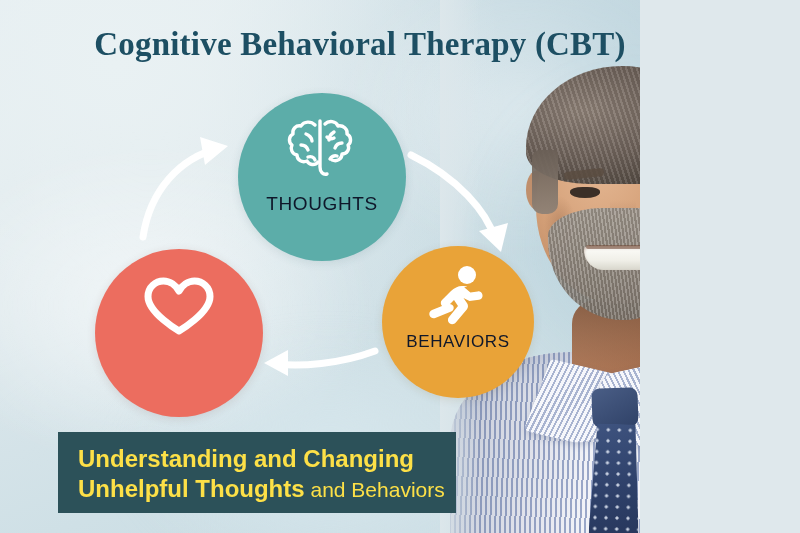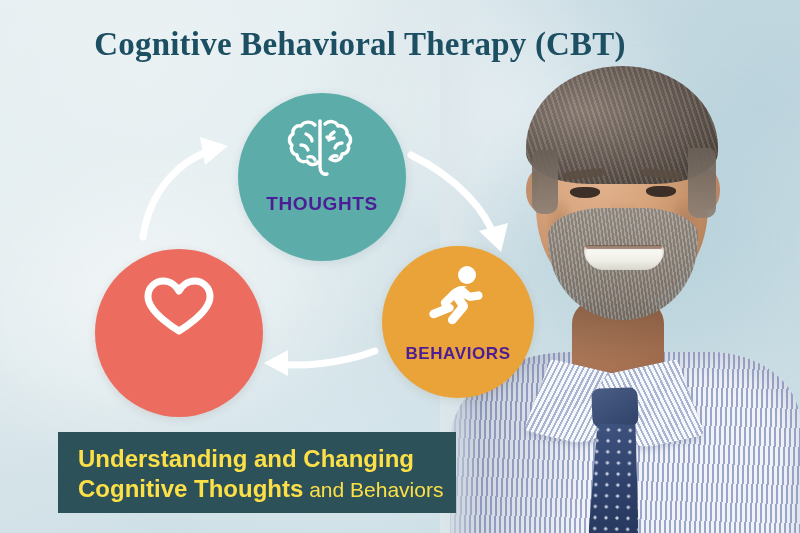--- a/index.html
+++ b/index.html
@@ -6,21 +6,21 @@
   * { margin:0; padding:0; box-sizing:border-box; }
   html,body { width:800px; height:533px; overflow:hidden; }
   body {
     font-family:"Liberation Sans", sans-serif;
     background:#dfe8ec;
   }
 
   
   .stage {
     position:relative;
-    width:800px; height:533px;
+    width:640px; height:533px;
     overflow:hidden;
     background:#dde7eb;
   }
 
   
   .bg-base {
     position:absolute; inset:0;
     background:
       radial-gradient(circle at 18% 12%, #e9f1f3 0%, rgba(233,241,243,0) 55%),
       radial-gradient(circle at 72% 78%, #cfe0e6 0%, rgba(207,224,230,0) 60%),
@@ -204,24 +204,24 @@
     position:absolute;
     border-radius:50%;
     display:flex;
     flex-direction:column;
     align-items:center;
     justify-content:flex-start;
     color:#ffffff;
   }
   .node .ico { display:block; }
   .node .lbl {
-    font-weight:700;
+    font-weight:400;
     font-size:19px;
     letter-spacing:.6px;
-    color:#4c1d95;
+    color:#0f172a;
     white-space:nowrap;
   }
 
   #node-thoughts {
     left:238px; top:93px; width:168px; height:168px;
     background:#5cada9;
     box-shadow:0 2px 10px rgba(40,80,90,.12);
   }
   #node-thoughts .ico { margin-top:22px; }
   #node-thoughts .lbl { margin-top:12px; font-size:19px; }
@@ -233,21 +233,21 @@
   }
   #node-emotions .ico { margin-top:28px; }
   #node-emotions .lbl { margin-top:18px; font-size:18px; }
 
   #node-behaviors {
     left:382px; top:246px; width:152px; height:152px;
     background:#e9a338;
     box-shadow:0 2px 10px rgba(110,70,10,.12);
   }
   #node-behaviors .ico { margin-top:20px; }
-  #node-behaviors .lbl { margin-top:12px; font-size:17px; }
+  #node-behaviors .lbl { font-size:17px; }
 
   
   .caption {
     position:absolute;
     left:58px; top:432px; width:398px; height:81px;
     background:#2c5159;
     padding:12px 16px 0 20px;
   }
   .caption .l1, .caption .l2 {
     color:#fde047;
@@ -352,16 +352,16 @@
         <circle cx="42" cy="9" r="9"></circle>
         <path d="M37 20c-4 0-8 2-11 5l-9 9c-1.6 1.6-1.6 4.3 0 6 1.6 1.6 4.3 1.6 6 0l6-6 4 6-9 11c-1.6 2-1.4 4.8.5 6.3 1.9 1.5 4.7 1.2 6.3-.7l11-13c1.5-1.8 1.6-4.4.3-6.3l-3.6-5.4 6 3.2 9.5-1.4c2.3-.3 3.9-2.5 3.5-4.8-.3-2.3-2.5-3.9-4.8-3.5l-7.3 1.1-6.2-5.3C44.3 21 41 20 37.8 20Z"></path>
         <path d="M22 38 7 44c-2.2.9-3.3 3.4-2.4 5.6.9 2.2 3.4 3.3 5.6 2.4l16-6.4c2-.8 3-3 2.3-5-.8-2.1-3.2-3.2-5.3-2.4Z"></path>
       </svg>
     </span>
     <span class="lbl">BEHAVIORS</span>
   </div>
 
   <div class="caption">
     <div class="l1">Understanding and Changing</div>
-    <div class="l2"><span>Cognitive Thoughts</span><span class="light"> and Behaviors</span></div>
+    <div class="l2"><span>Unhelpful Thoughts</span><span class="light"> and Behaviors</span></div>
   </div>
 
 </div>
 
 </body></html>

